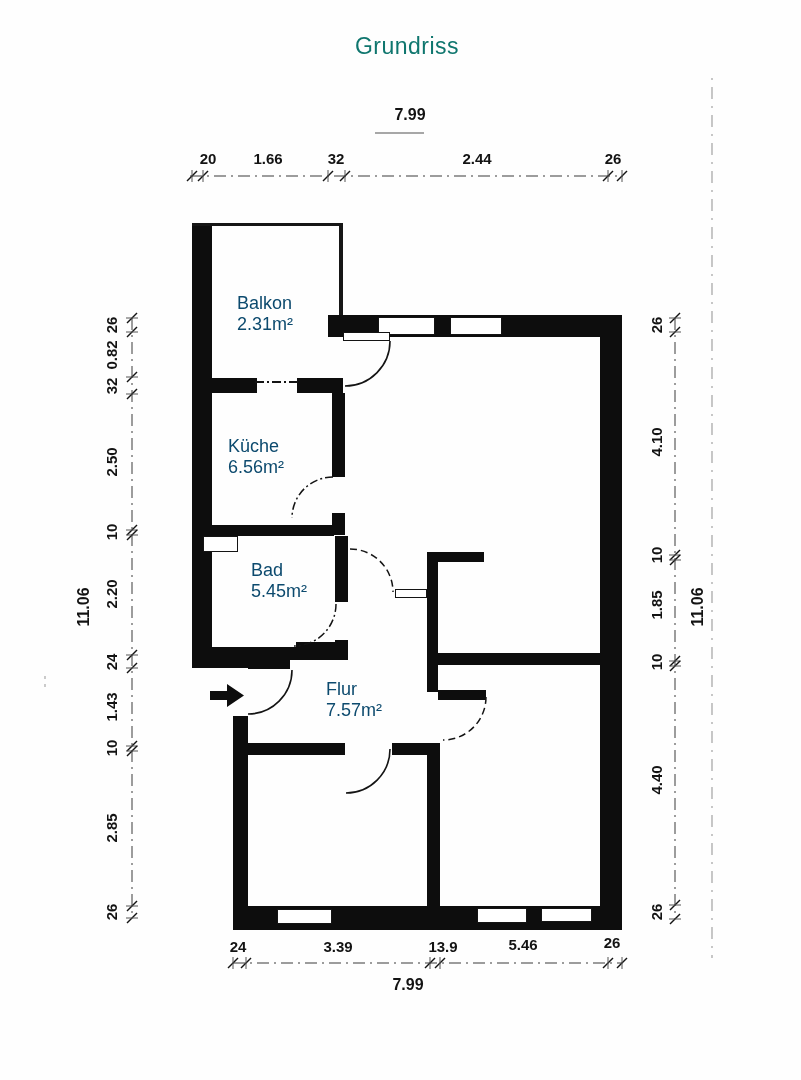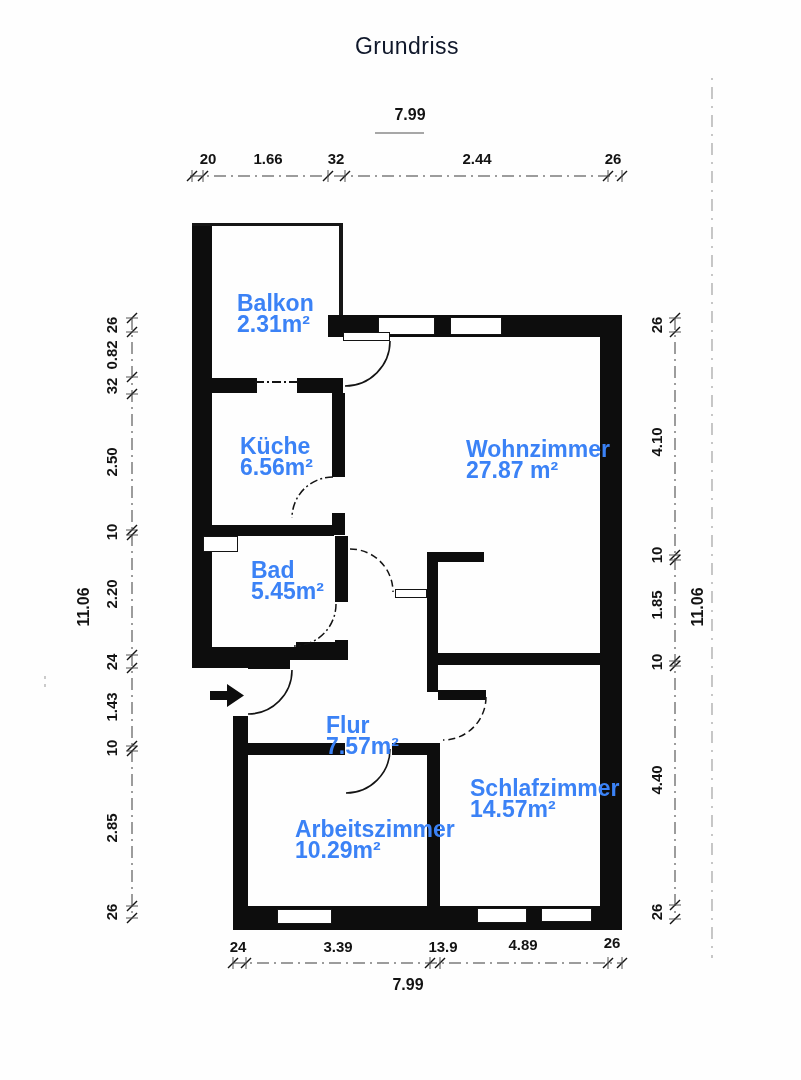--- a/index.html
+++ b/index.html
@@ -2,26 +2,26 @@
 <html><head>
 <meta charset="utf-8">
 <style>
   html,body{margin:0;padding:0;background:#ffffff;}
   #stage{position:relative;width:801px;height:1080px;background:#fefefe;overflow:hidden;
          font-family:"Liberation Sans", sans-serif;color:#111;}
   .wall{position:absolute;background:#0d0d0d;}
   .thin{background:#161616;}
   .win{position:absolute;background:#fff;border:1.5px solid #141414;box-sizing:border-box;}
   .title{position:absolute;left:407px;top:33px;width:220px;margin-left:-110px;text-align:center;
-         font-size:23px;letter-spacing:0.5px;color:#0f172a;}
+         font-size:23px;letter-spacing:0.5px;color:#0f766e;}
   .dim{position:absolute;width:64px;margin-left:-32px;text-align:center;font-weight:bold;
        font-size:15px;color:#131313;white-space:nowrap;height:18px;line-height:18px;}
   .dim.big{font-size:16px;}
   .rot{transform:rotate(-90deg);}
-  .room{position:absolute;font-size:23px;line-height:21px;color:#3b82f6;white-space:nowrap;font-weight:bold;}
+  .room{position:absolute;font-size:18px;line-height:21px;color:#0c4a6e;white-space:nowrap;}
   svg.overlay{position:absolute;left:0;top:0;z-index:5;pointer-events:none;}
   .lbl{position:absolute;z-index:6;}
 </style>
 </head>
 <body>
 
 <div id="stage">
 
   <div class="title lbl">Grundriss</div>
 
@@ -147,56 +147,44 @@
         <path d="M 669 905 L 681 905" stroke="#555" stroke-width="1" fill="none"></path>
         <path d="M 670 924 L 680 914" stroke="#141414" stroke-width="1.5" fill="none"></path>
         <path d="M 669 919 L 681 919" stroke="#555" stroke-width="1" fill="none"></path>
       </g>
   </svg>
 
   <div class="room lbl" style="left:237px;top:293px;">
     <div>Balkon</div>
     <div>2.31m²</div>
   </div>
-  <div class="room lbl" style="left:240px;top:436px;">
+  <div class="room lbl" style="left:228px;top:436px;">
     <div>Küche</div>
     <div>6.56m²</div>
   </div>
   <div class="room lbl" style="left:251px;top:560px;">
     <div>Bad</div>
     <div>5.45m²</div>
   </div>
-  <div class="room lbl" style="left:466px;top:439px;">
-    <div>Wohnzimmer</div>
-    <div>27.87 m²</div>
-  </div>
-  <div class="room lbl" style="left:326px;top:679px;margin-top:36px;">
+  <div class="room lbl" style="left:326px;top:679px;">
     <div>Flur</div>
     <div>7.57m²</div>
-  </div>
-  <div class="room lbl" style="left:295px;top:819px;">
-    <div>Arbeitszimmer</div>
-    <div>10.29m²</div>
-  </div>
-  <div class="room lbl" style="left:470px;top:778px;">
-    <div>Schlafzimmer</div>
-    <div>14.57m²</div>
   </div>
 
   <div class="dim big lbl" style="left:410px;top:106px;">7.99</div>
   <div class="dim lbl" style="left:208px;top:150px;">20</div>
   <div class="dim lbl" style="left:268px;top:150px;">1.66</div>
   <div class="dim lbl" style="left:336px;top:150px;">32</div>
   <div class="dim lbl" style="left:477px;top:150px;">2.44</div>
   <div class="dim lbl" style="left:613px;top:150px;">26</div>
 
   <div class="dim lbl" style="left:238px;top:938px;">24</div>
   <div class="dim lbl" style="left:338px;top:938px;">3.39</div>
   <div class="dim lbl" style="left:443px;top:938px;">13.9</div>
-  <div class="dim lbl" style="left:523px;top:936px;">4.89</div>
+  <div class="dim lbl" style="left:523px;top:936px;">5.46</div>
   <div class="dim lbl" style="left:612px;top:934px;">26</div>
   <div class="dim big lbl" style="left:408px;top:976px;">7.99</div>
 
   <div class="dim rot lbl" style="left:112px;top:316px;">26</div>
   <div class="dim rot lbl" style="left:112px;top:346px;">0.82</div>
   <div class="dim rot lbl" style="left:112px;top:377px;">32</div>
   <div class="dim rot lbl" style="left:112px;top:453px;">2.50</div>
   <div class="dim rot lbl" style="left:112px;top:523px;">10</div>
   <div class="dim rot lbl" style="left:112px;top:585px;">2.20</div>
   <div class="dim rot lbl" style="left:112px;top:653px;">24</div>

